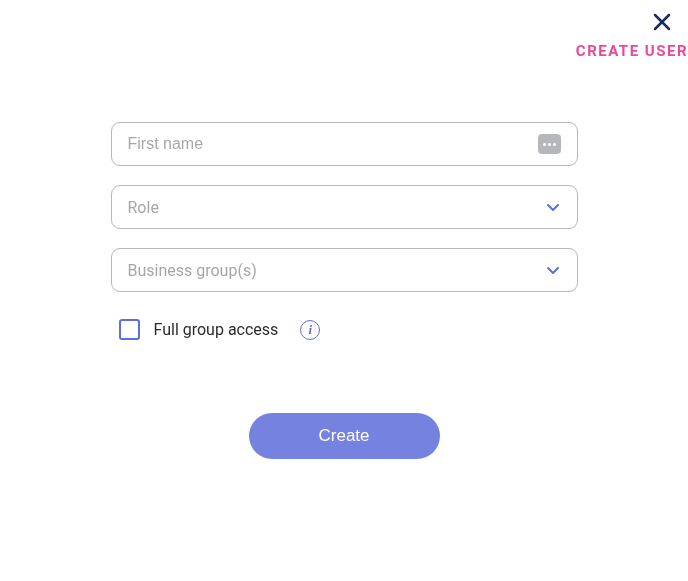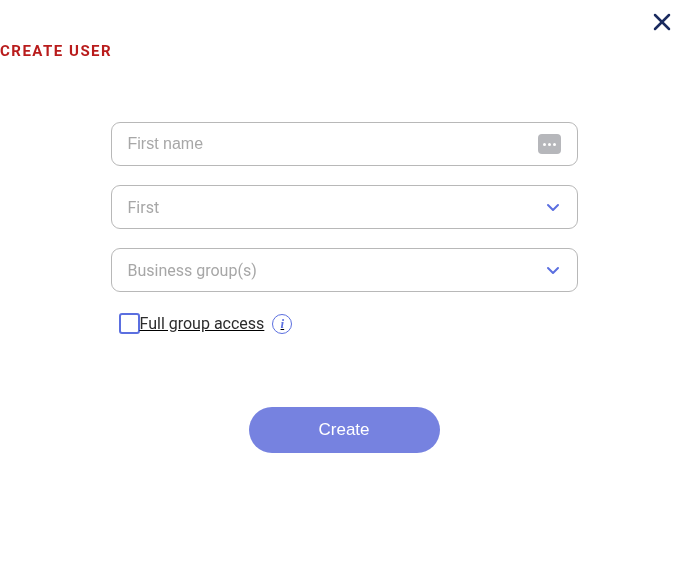--- a/index.html
+++ b/index.html
@@ -21,25 +21,25 @@
       right: 14px;
       width: 24px;
       height: 24px;
       cursor: pointer;
       display: flex;
       align-items: center;
       justify-content: center;
       color: #1a2b5f;
     }
     .modal-title {
-      text-align: left;
+      text-align: right;
       font-size: 15px;
       font-weight: 700;
       letter-spacing: 1.5px;
-      color: #b91c1c;
+      color: #ec4899;
       margin-top: 42px;
       text-transform: uppercase;
     }
     .form {
       width: 467px;
       margin: 62px auto 0;
     }
     .field {
       position: relative;
       width: 100%;
@@ -88,23 +88,23 @@
     }
     .autofill-badge span {
       width: 3px;
       height: 3px;
       background: #fff;
       border-radius: 50%;
     }
     .checkbox-row {
       display: flex;
       align-items: center;
-      margin-top: 21px;
+      gap: 14px;
+      margin-top: 27px;
       margin-left: 8px;
-      text-decoration: underline;
     }
     .checkbox {
       width: 21px;
       height: 21px;
       border: 2.5px solid #5b6fe0;
       border-radius: 3px;
       cursor: pointer;
       background: #fff;
     }
     .checkbox-label {
@@ -160,21 +160,21 @@
     <div class="autofill-badge">
       <span></span>
         <span></span>
         <span></span>
     </div>
   </div>
 
 
 
   <div class="field select">
-    <span class="placeholder-text">First</span>
+    <span class="placeholder-text">Role</span>
     <span class="chevron">
       <svg width="16" height="16" viewBox="0 0 16 16" fill="none" stroke="currentColor" stroke-width="2" stroke-linecap="round" stroke-linejoin="round">
         <polyline points="3 6 8 11 13 6"></polyline>
       </svg>
     </span>
   </div>
 
   <div class="field select">
     <span class="placeholder-text">Business group(s)</span>
     <span class="chevron">

